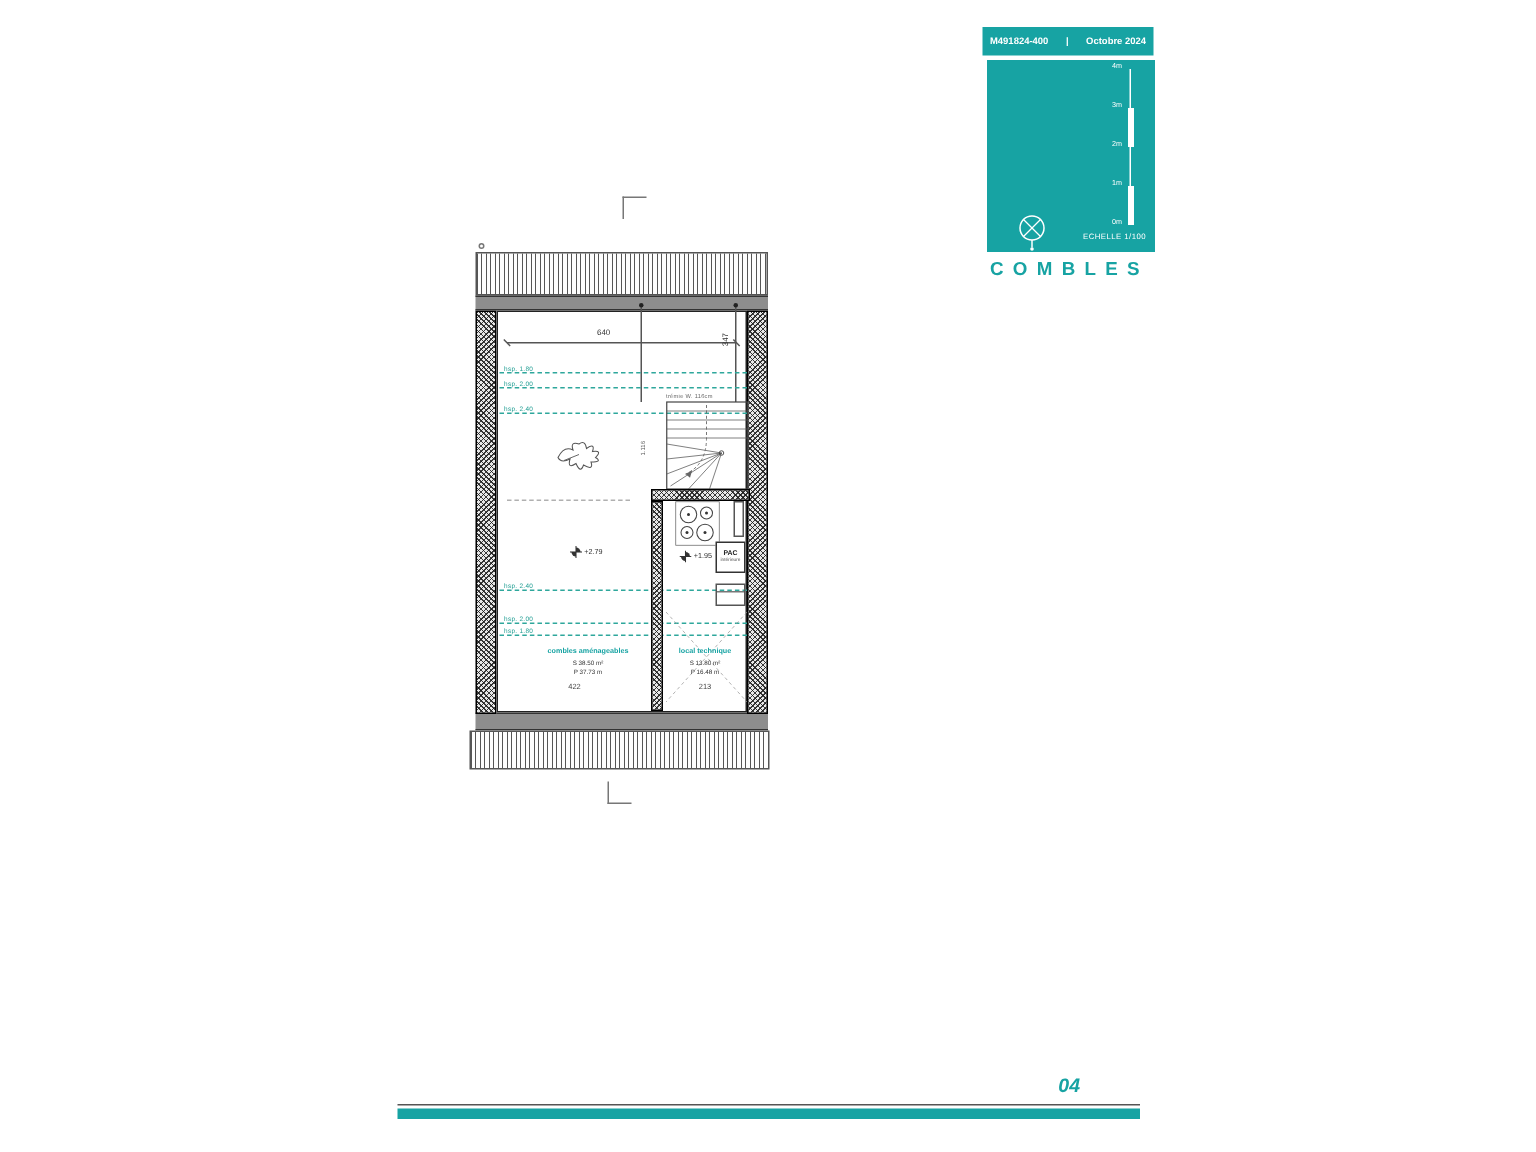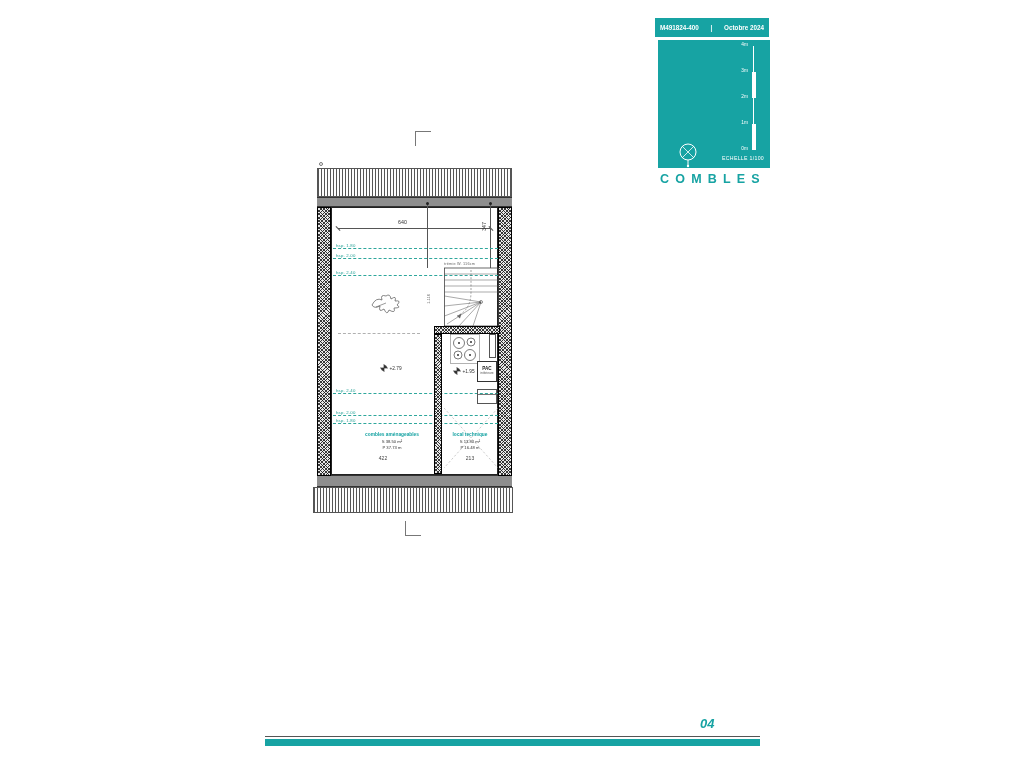--- a/index.html
+++ b/index.html
@@ -41,21 +41,21 @@
 
   .pac-box { left:477px; top:361px; width:20px; height:21px; border:0.8px solid #333; text-align:center; background:#fff; }
   .pac-label { font-size:4.6px; font-weight:bold; color:#222; margin-top:3.5px; }
   .pac-sub { font-size:3.2px; color:#555; }
   .small-box { left:477px; top:389px; width:20px; height:15px; border:0.7px solid #555; }
   .small-box-line { margin-top:4px; border-top:0.5px solid #777; width:100%; }
   .radiator { left:489px; top:334px; width:7px; height:24px; border:0.7px solid #555; }
 
   .footer-line { left:265px; top:736px; width:495px; height:1px; background:#555; }
   .footer-bar { left:265px; top:739px; width:495px; height:7px; background:#17a3a3; }
-  .page-number { left:700px; top:716px; width:60px; font-size:13px; font-weight:bold; font-style:italic; color:#17a3a3; }
+  .page-number { left:660px; top:716px; width:60px; text-align:right; font-size:13px; font-weight:bold; font-style:italic; color:#17a3a3; }
 
   .stair-note { font-size:3.8px; color:#666; letter-spacing:0.2px; }
   .dim-tick { position:absolute; width:6px; height:0; border-top:0.8px solid #555; transform:rotate(45deg); }
   .tick-circle { left:319px; top:162px; width:4px; height:4px; border:0.6px solid #777; border-radius:50%; }
   .faint-dash { border-top:0.6px dashed #b0b0b0; height:0; }
 </style>
 </head>
 <body>
 
 <div class="stage">

